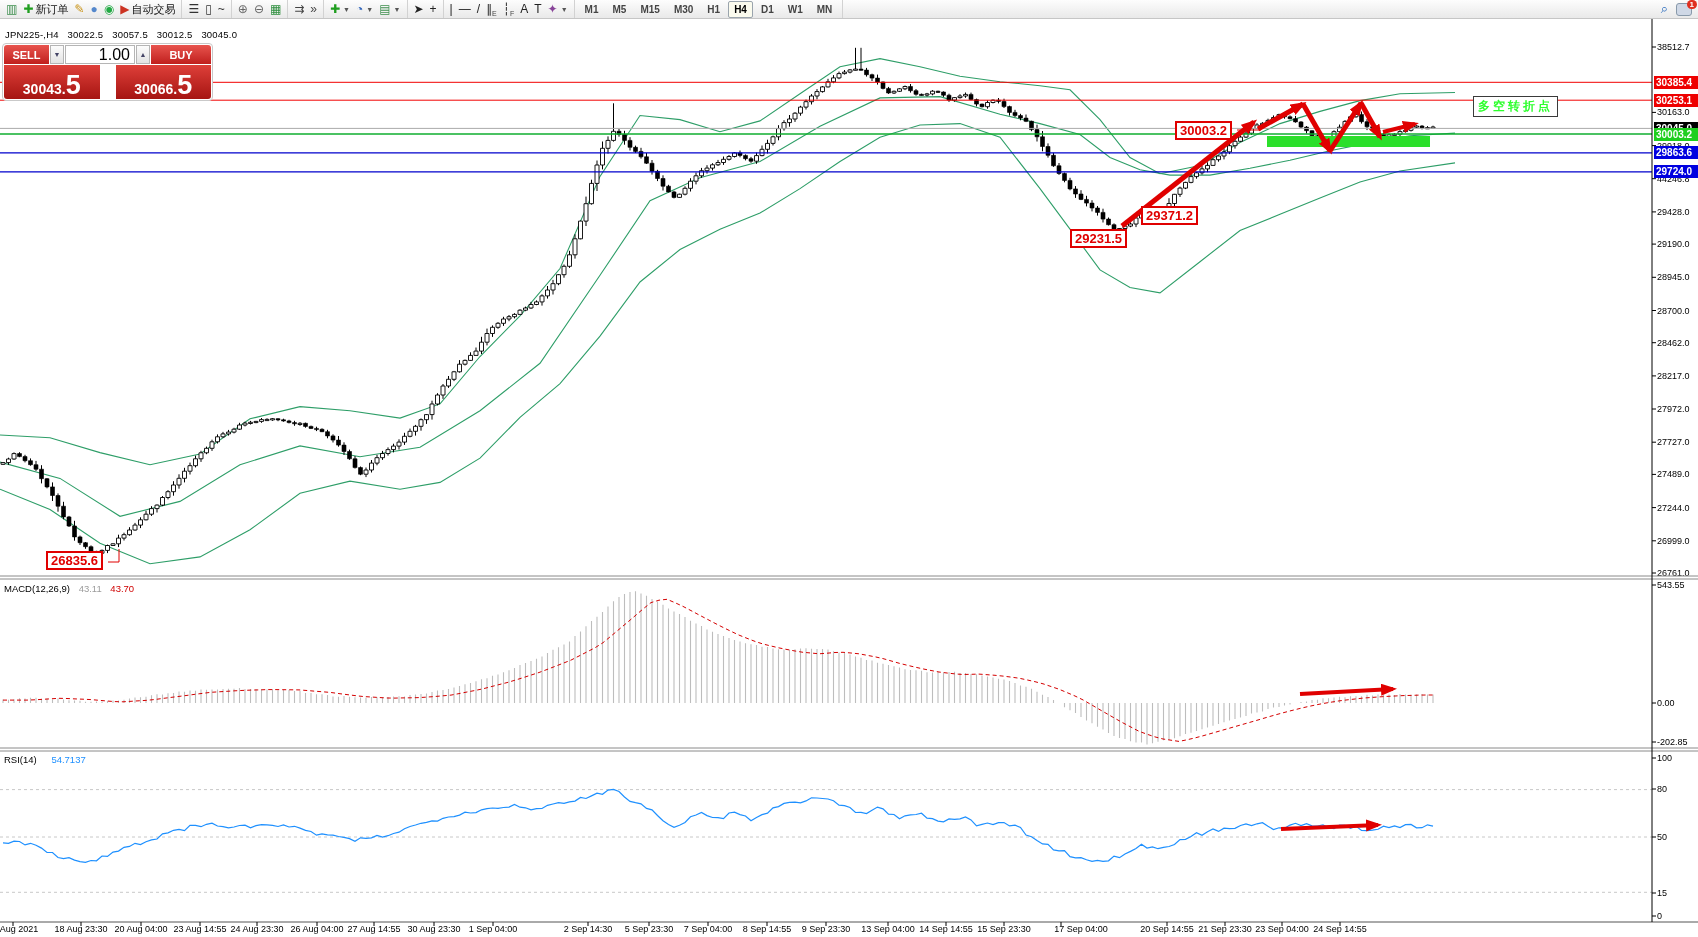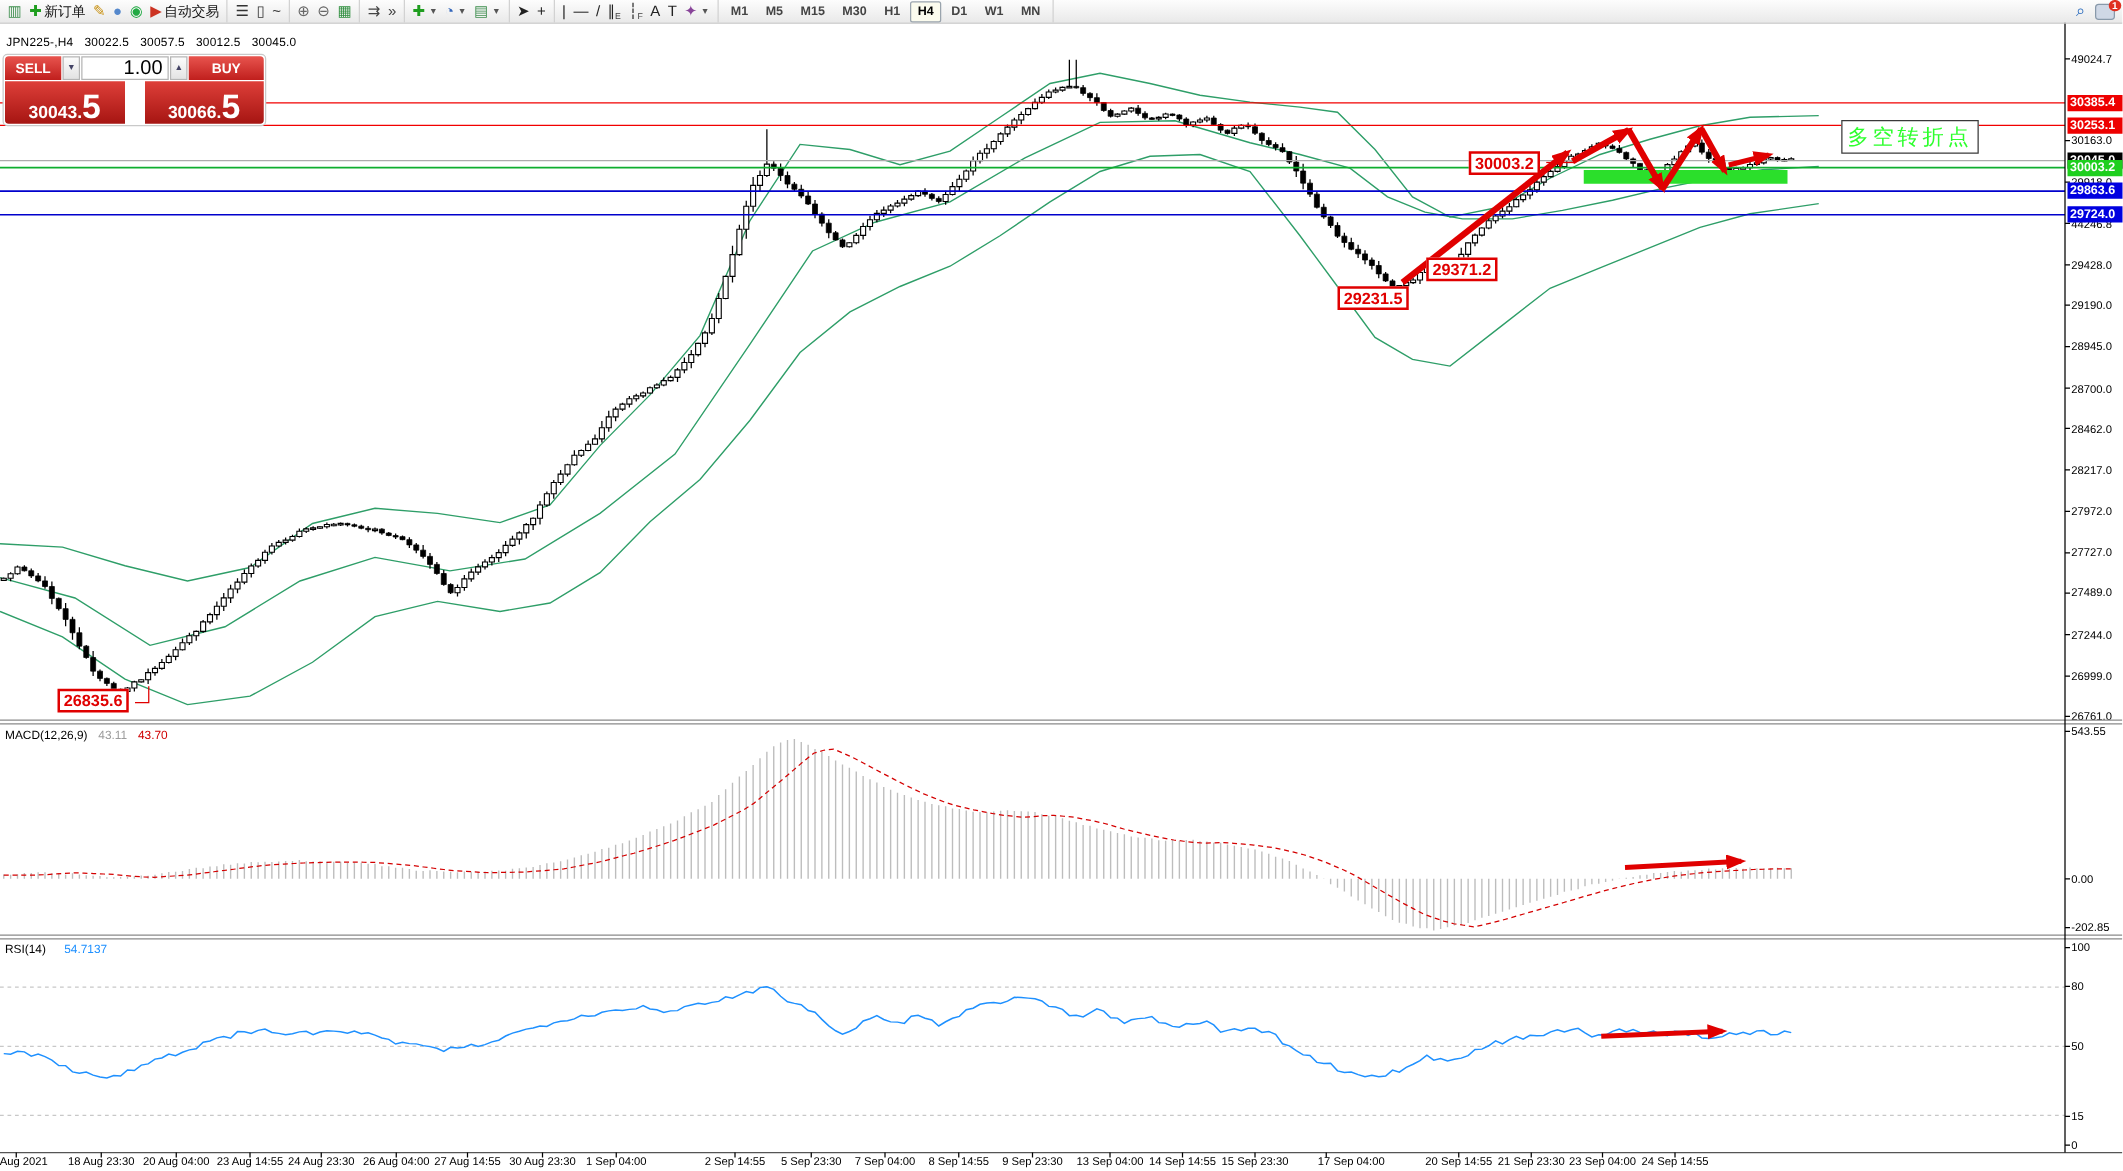--- a/index.html
+++ b/index.html
@@ -50,21 +50,21 @@
     display:flex;align-items:flex-end;justify-content:center;padding-bottom:2px;}
   #sell-price-box{border-radius:0 0 0 3px;}
   #buy-price-box{border-radius:0 0 3px 0;}
   .pm{font-size:14px;font-weight:bold;line-height:16px;}
   .pdot{font-size:14px;font-weight:bold;line-height:16px;}
   .pbig{font-size:27px;font-weight:bold;line-height:24px;}
   
   .price-box-label{position:absolute;border:2px solid #e00000;background:#fff;color:#e00000;
     font-size:13px;font-weight:bold;line-height:15px;padding:0 3px;z-index:20;white-space:nowrap;}
   #cjk-label{position:absolute;border:1px solid #3a3a3a;background:#fff;color:#2dff2d;
-    font-size:17px;font-weight:normal;letter-spacing:3px;padding:1px 4px;z-index:20;white-space:nowrap;}
+    font-size:12px;font-weight:bold;letter-spacing:3px;padding:1px 4px;z-index:20;white-space:nowrap;}
   #chart-svg{position:absolute;left:0;top:0;z-index:1;}
 </style>
 </head>
 <body>
 
 <div id="toolbar">
   <div id="tb-left" style="display: flex;">
       <div class="tb-group">
         <div class="tb-btn">
           <span class="tb-glyph" style="color: rgb(63, 143, 79);">▥</span>
@@ -335,21 +335,21 @@
 </div>
 
 <div id="cjk-label" style="left: 1473px; top: 96px;">多空转折点</div>
 <div id="overlay-labels">
     <div class="price-box-label" style="left: 1175px; top: 121px;">30003.2</div>
     <div class="price-box-label" style="left: 1141px; top: 206px;">29371.2</div>
     <div class="price-box-label" style="left: 1070px; top: 229px;">29231.5</div>
     <div class="price-box-label" style="left: 46px; top: 551px;">26835.6</div>
   </div>
 <div id="axis-layer">
-    <div class="tick-label" style="top: 42px;">49024.7</div>
+    <div class="tick-label" style="top: 42px;">38512.7</div>
     <div class="tick-label" style="top: 107.4px;">30163.0</div>
     <div class="tick-label" style="top: 140.6px;">29918.0</div>
     <div class="tick-label" style="top: 173.7px;">44246.8</div>
     <div class="tick-label" style="top: 206.9px;">29428.0</div>
     <div class="tick-label" style="top: 239.1px;">29190.0</div>
     <div class="tick-label" style="top: 272.3px;">28945.0</div>
     <div class="tick-label" style="top: 305.5px;">28700.0</div>
     <div class="tick-label" style="top: 337.7px;">28462.0</div>
     <div class="tick-label" style="top: 370.9px;">28217.0</div>
     <div class="tick-label" style="top: 404px;">27972.0</div>
@@ -376,21 +376,21 @@
 <div id="time-layer">
     <div class="time-label" style="left: 13px;">17 Aug 2021</div>
     <div class="time-label" style="left: 81px;">18 Aug 23:30</div>
     <div class="time-label" style="left: 141px;">20 Aug 04:00</div>
     <div class="time-label" style="left: 200px;">23 Aug 14:55</div>
     <div class="time-label" style="left: 257px;">24 Aug 23:30</div>
     <div class="time-label" style="left: 317px;">26 Aug 04:00</div>
     <div class="time-label" style="left: 374px;">27 Aug 14:55</div>
     <div class="time-label" style="left: 434px;">30 Aug 23:30</div>
     <div class="time-label" style="left: 493px;">1 Sep 04:00</div>
-    <div class="time-label" style="left: 588px;">2 Sep 14:55</div>
+    <div class="time-label" style="left: 588px;">2 Sep 14:30</div>
     <div class="time-label" style="left: 649px;">5 Sep 23:30</div>
     <div class="time-label" style="left: 708px;">7 Sep 04:00</div>
     <div class="time-label" style="left: 767px;">8 Sep 14:55</div>
     <div class="time-label" style="left: 826px;">9 Sep 23:30</div>
     <div class="time-label" style="left: 888px;">13 Sep 04:00</div>
     <div class="time-label" style="left: 946px;">14 Sep 14:55</div>
     <div class="time-label" style="left: 1004px;">15 Sep 23:30</div>
     <div class="time-label" style="left: 1061px; margin-left: 20px;">17 Sep 04:00</div>
     <div class="time-label" style="left: 1167px;">20 Sep 14:55</div>
     <div class="time-label" style="left: 1225px;">21 Sep 23:30</div>

